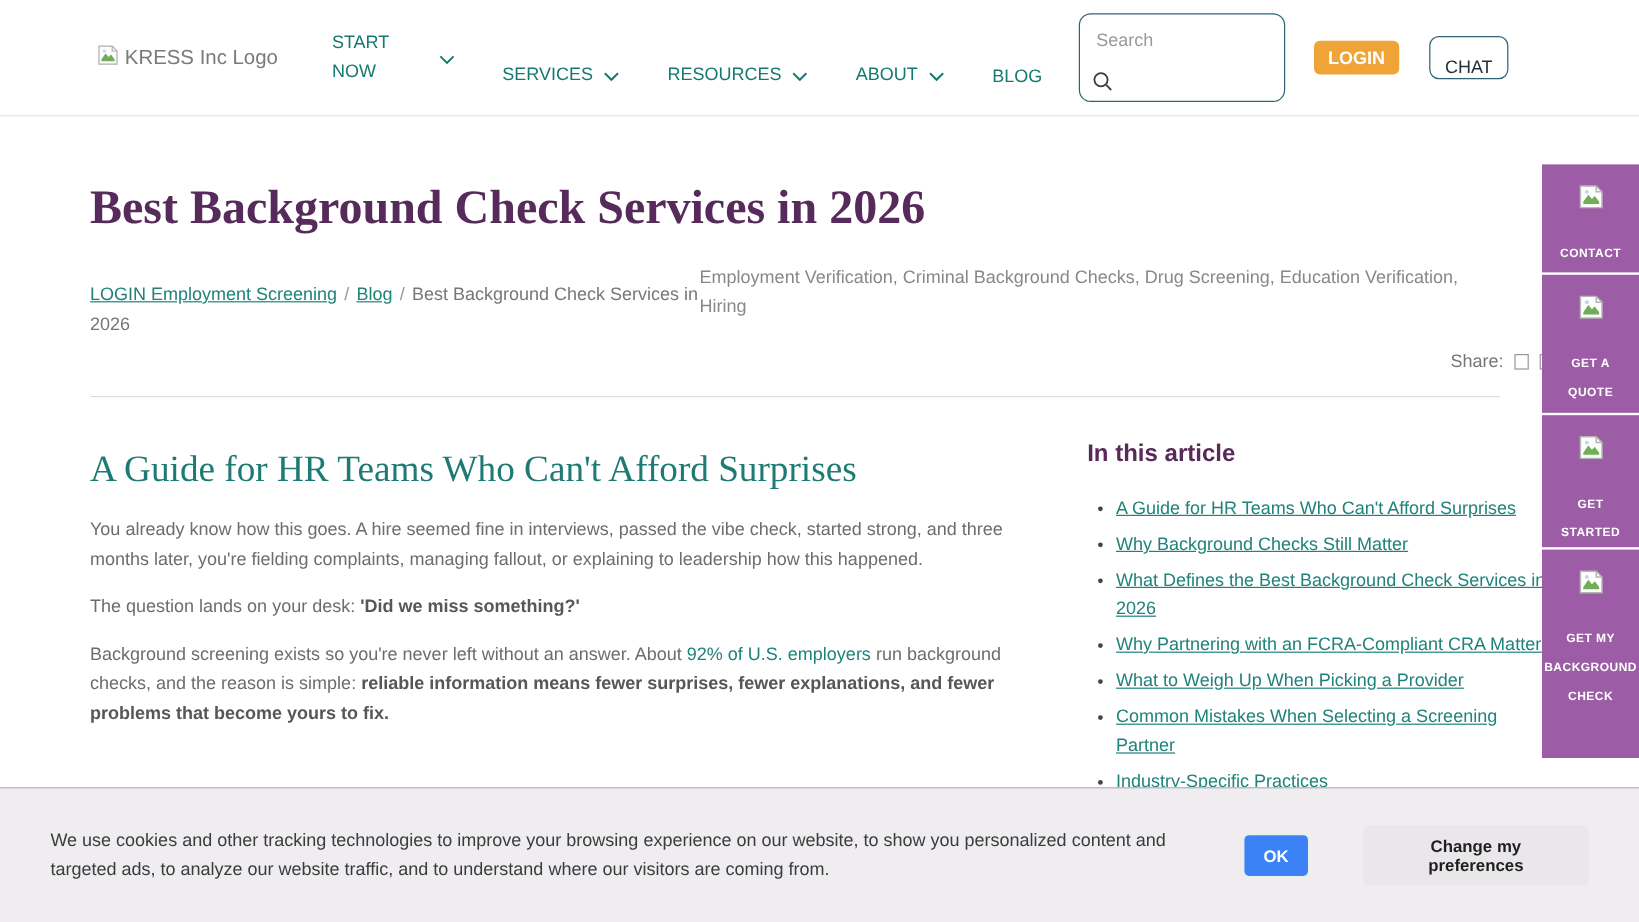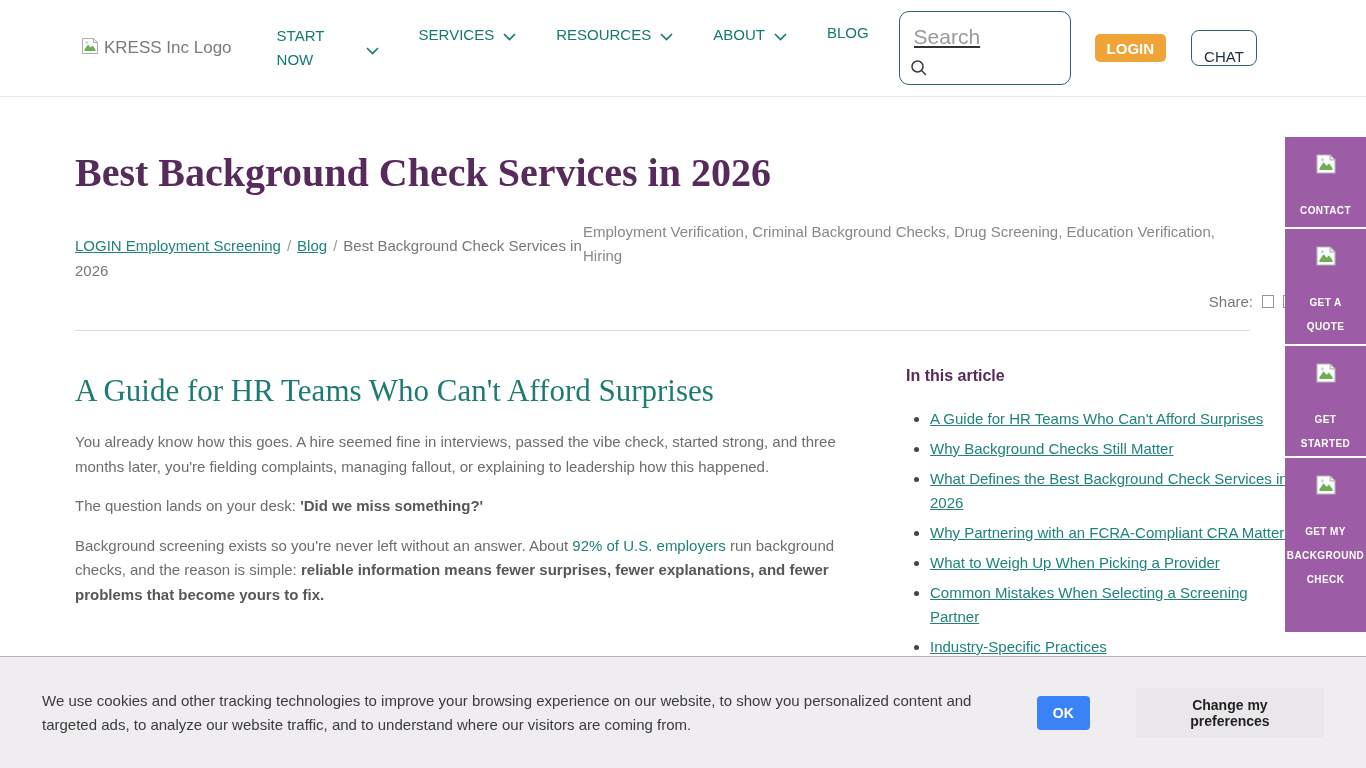--- a/index.html
+++ b/index.html
@@ -4,33 +4,33 @@
 <style>
   * { box-sizing: border-box; margin: 0; padding: 0; }
   html, body { width: 1366px; height: 768px; overflow: hidden; background: #fff;
     font-family: "Liberation Sans", sans-serif; }
 
   
   .site-header { height: 97px; display: flex; align-items: center;
     border-bottom: 1px solid #e4e7ea; background: #fff; }
   .logo { margin-left: 80px; display: flex; align-items: center; gap: 4px;
     color: #7a7a7a; font-size: 17px; cursor: pointer; white-space: nowrap; }
-  .main-nav { display: flex; align-items: flex-start; gap: 40px; margin-left: 45px; }
+  .main-nav { display: flex; align-items: flex-end; gap: 40px; margin-left: 45px; }
   .nav-item { display: flex; align-items: center; gap: 9px; color: #15796f;
     font-size: 15px; text-decoration: none; cursor: pointer; }
   .nav-item .chev { flex: 0 0 auto; margin-top: 3px; }
   .nav-item.two-line { width: 102px; }
   .nav-item.two-line .lbl { width: 58px; line-height: 24px; }
   .nav-item.two-line .chev { margin-left: auto; }
 
   .searchbox { margin-left: 30px; width: 172px; height: 74px; border: 1px solid #2f6272;
     border-radius: 10px; position: relative; background: #fff; }
   .searchbox input { width: 100%; border: none; outline: none; background: transparent;
-    padding: 13px 14px 0; font-size: 21px; color: #333;
-    font-family: "Liberation Sans", sans-serif; text-decoration: underline; }
+    padding: 13px 14px 0; font-size: 15px; color: #333;
+    font-family: "Liberation Sans", sans-serif; }
   .searchbox input::placeholder { color: #9a9a9a; }
   .search-btn { position: absolute; left: 10px; bottom: 7px; background: none;
     border: none; cursor: pointer; padding: 0; line-height: 0; }
 
   .login-btn { margin-left: 24px; background: #f0a437; color: #fff; border: none;
     border-radius: 5px; font-size: 15px; font-weight: 600; padding: 5px 12px;
     height: 28px; cursor: pointer; font-family: "Liberation Sans", sans-serif; }
   .chat-btn { margin-left: 25px; background: #fff; color: #22313a;
     border: 1px solid #2f6272; border-radius: 8px; font-size: 15px; padding: 17px 12px;
     height: 28px; cursor: pointer; font-family: "Liberation Sans", sans-serif; }
@@ -58,21 +58,21 @@
   .content-grid { display: flex; }
   .article-body { width: 790px; }
   .section-heading { font-family: "Liberation Serif", serif; font-weight: 400;
     font-size: 31px; line-height: 38px; color: #1d7b74; margin: 41px 0 20px; }
   .article-body p { font-size: 15px; line-height: 24.5px; color: #6d6d6d;
     margin-bottom: 15px; }
   .article-body strong { color: #575757; }
   .article-body a { color: #1f837b; cursor: pointer; }
 
   .toc { width: 389px; margin-left: 41px; margin-top: 36px; }
-  .toc h3 { font-size: 16px; font-weight: bold; color: #572a59; margin-bottom: 22px; }
+  .toc h3 { font-size: 20px; font-weight: bold; color: #572a59; margin-bottom: 22px; }
   .toc ul { list-style: disc; padding-left: 24px; color: #444; }
   .toc li { font-size: 15px; line-height: 24px; margin-bottom: 6px; }
   .toc a { color: #1f837b; text-decoration: underline; cursor: pointer; }
 
   
   .cta-rail { position: fixed; top: 137px; right: 0; width: 81px; display: flex;
     flex-direction: column; gap: 2px; z-index: 50; }
   .cta-btn { background: #9c5da6; border: none; color: #fff; cursor: pointer;
     display: flex; flex-direction: column; align-items: center; padding: 15px 5px 8px;
     font-family: "Liberation Sans", sans-serif; font-size: 10px; font-weight: bold;

